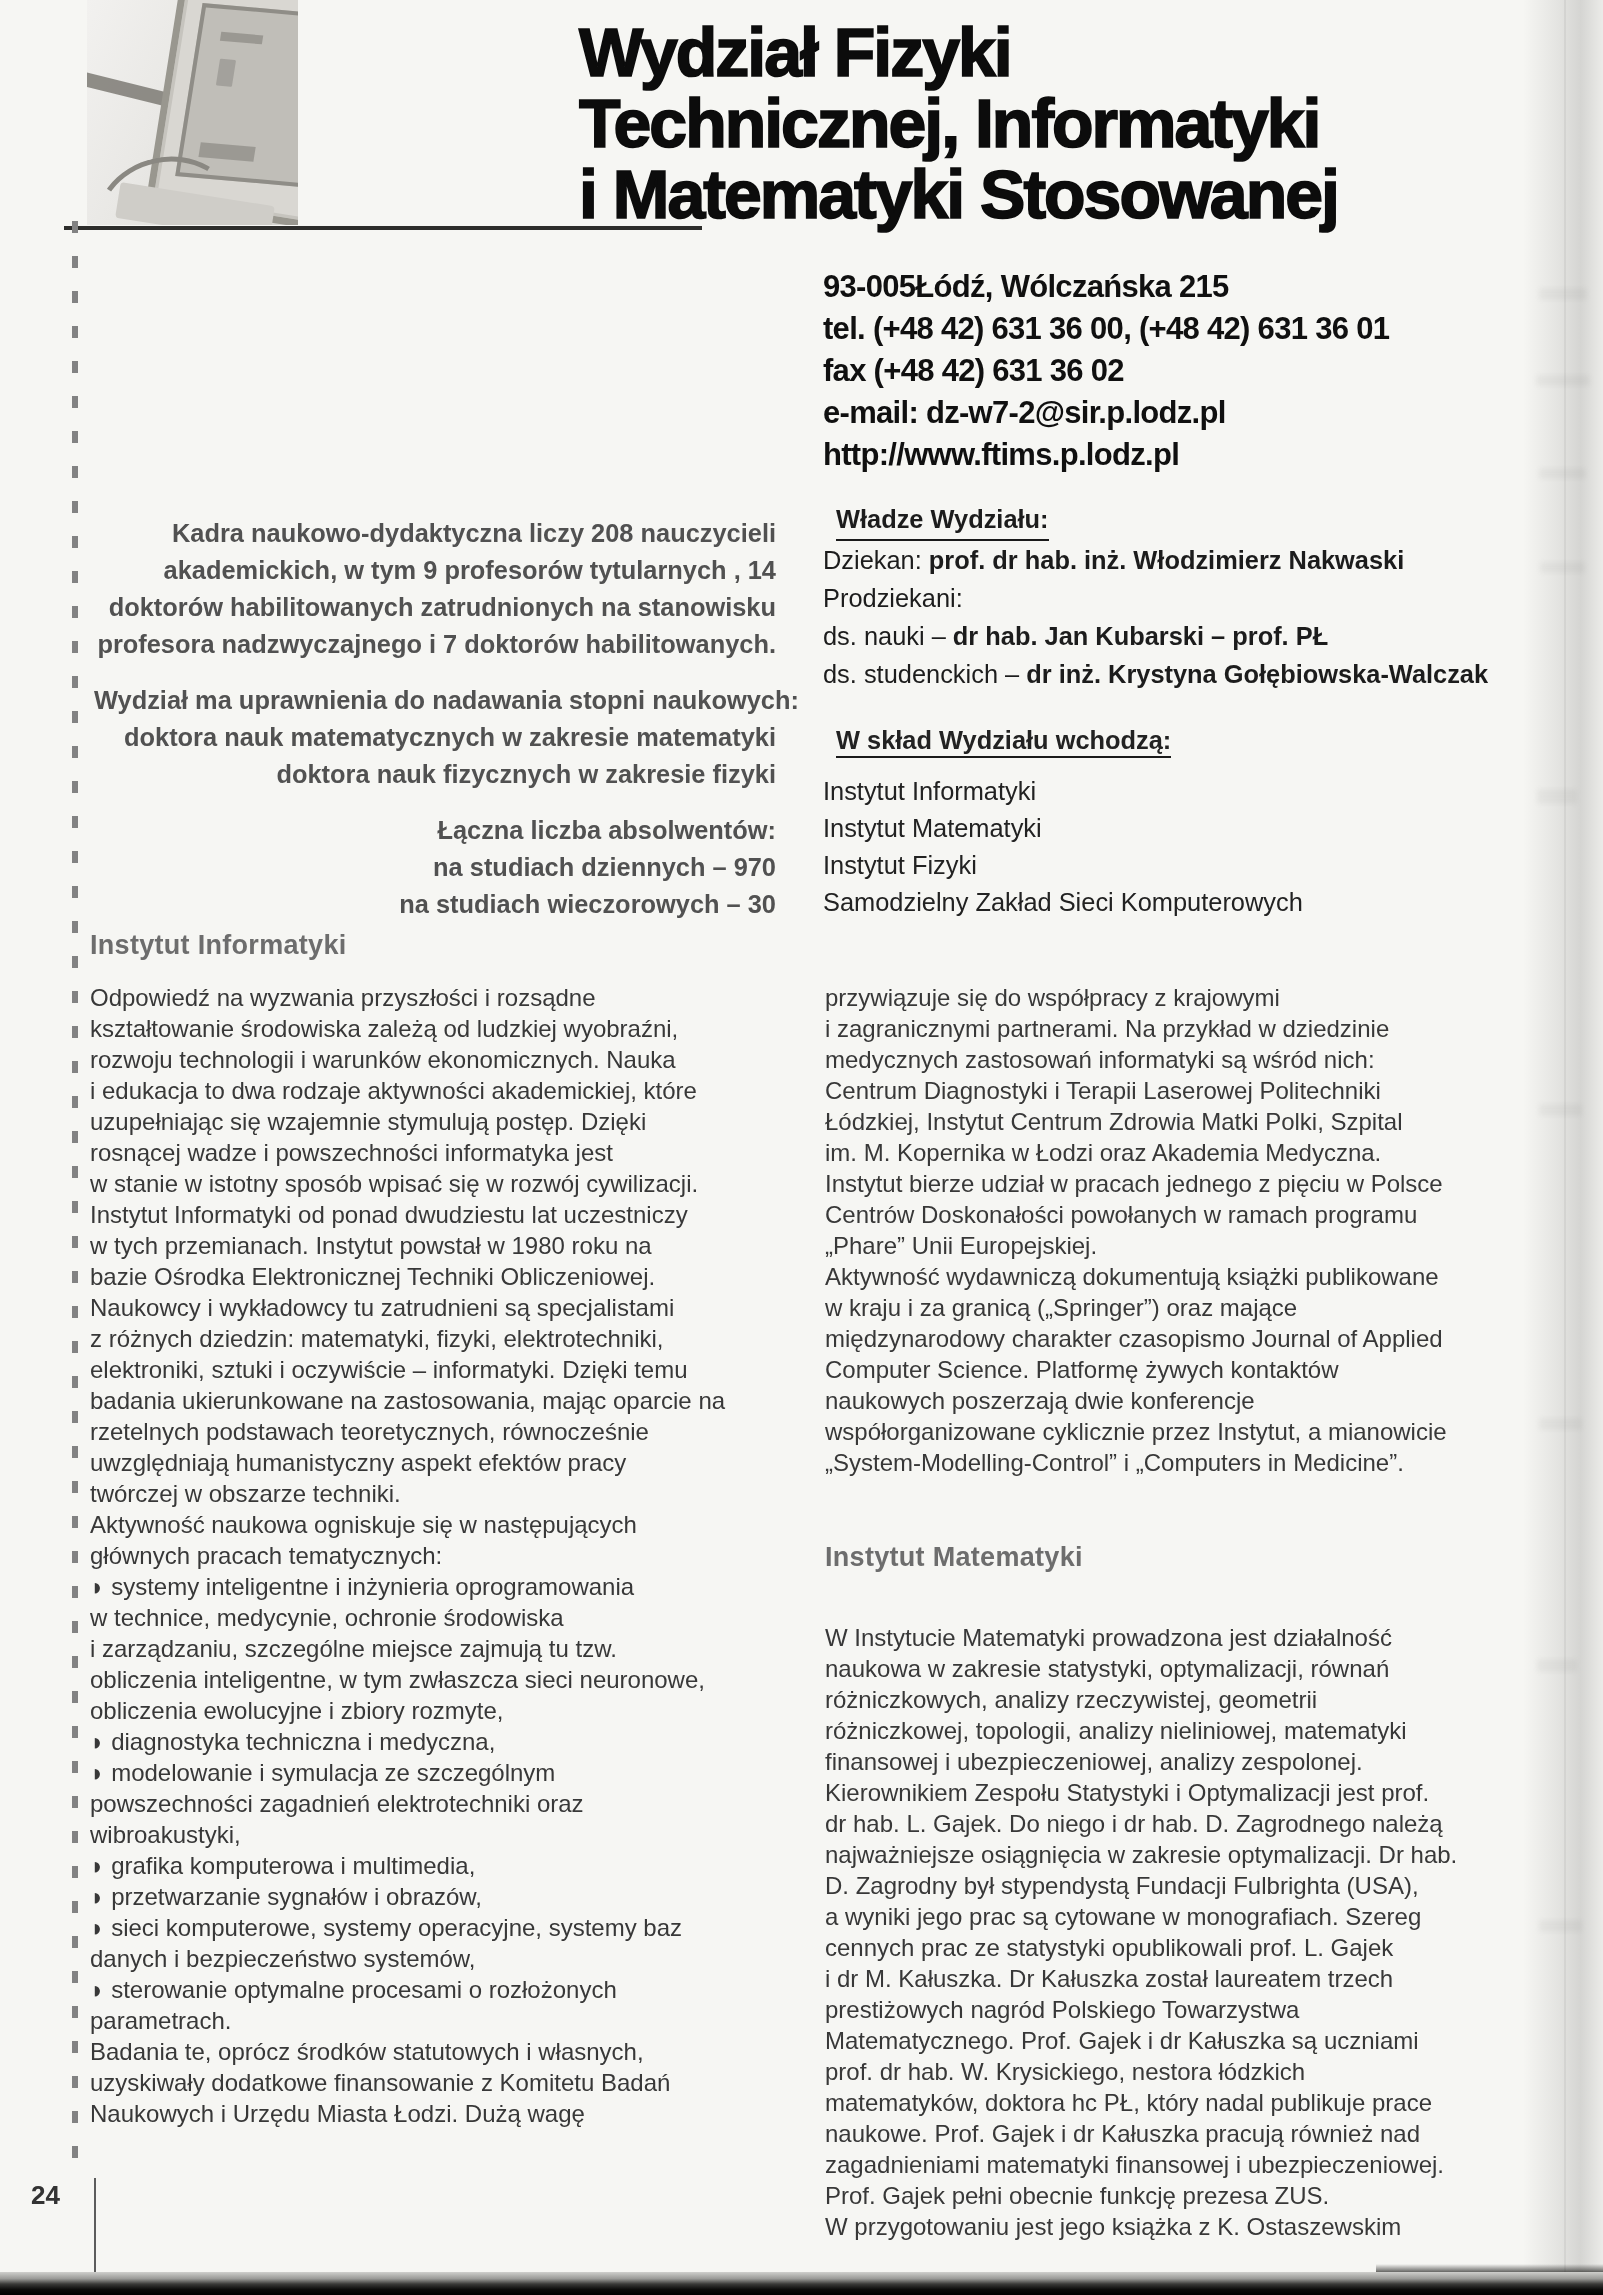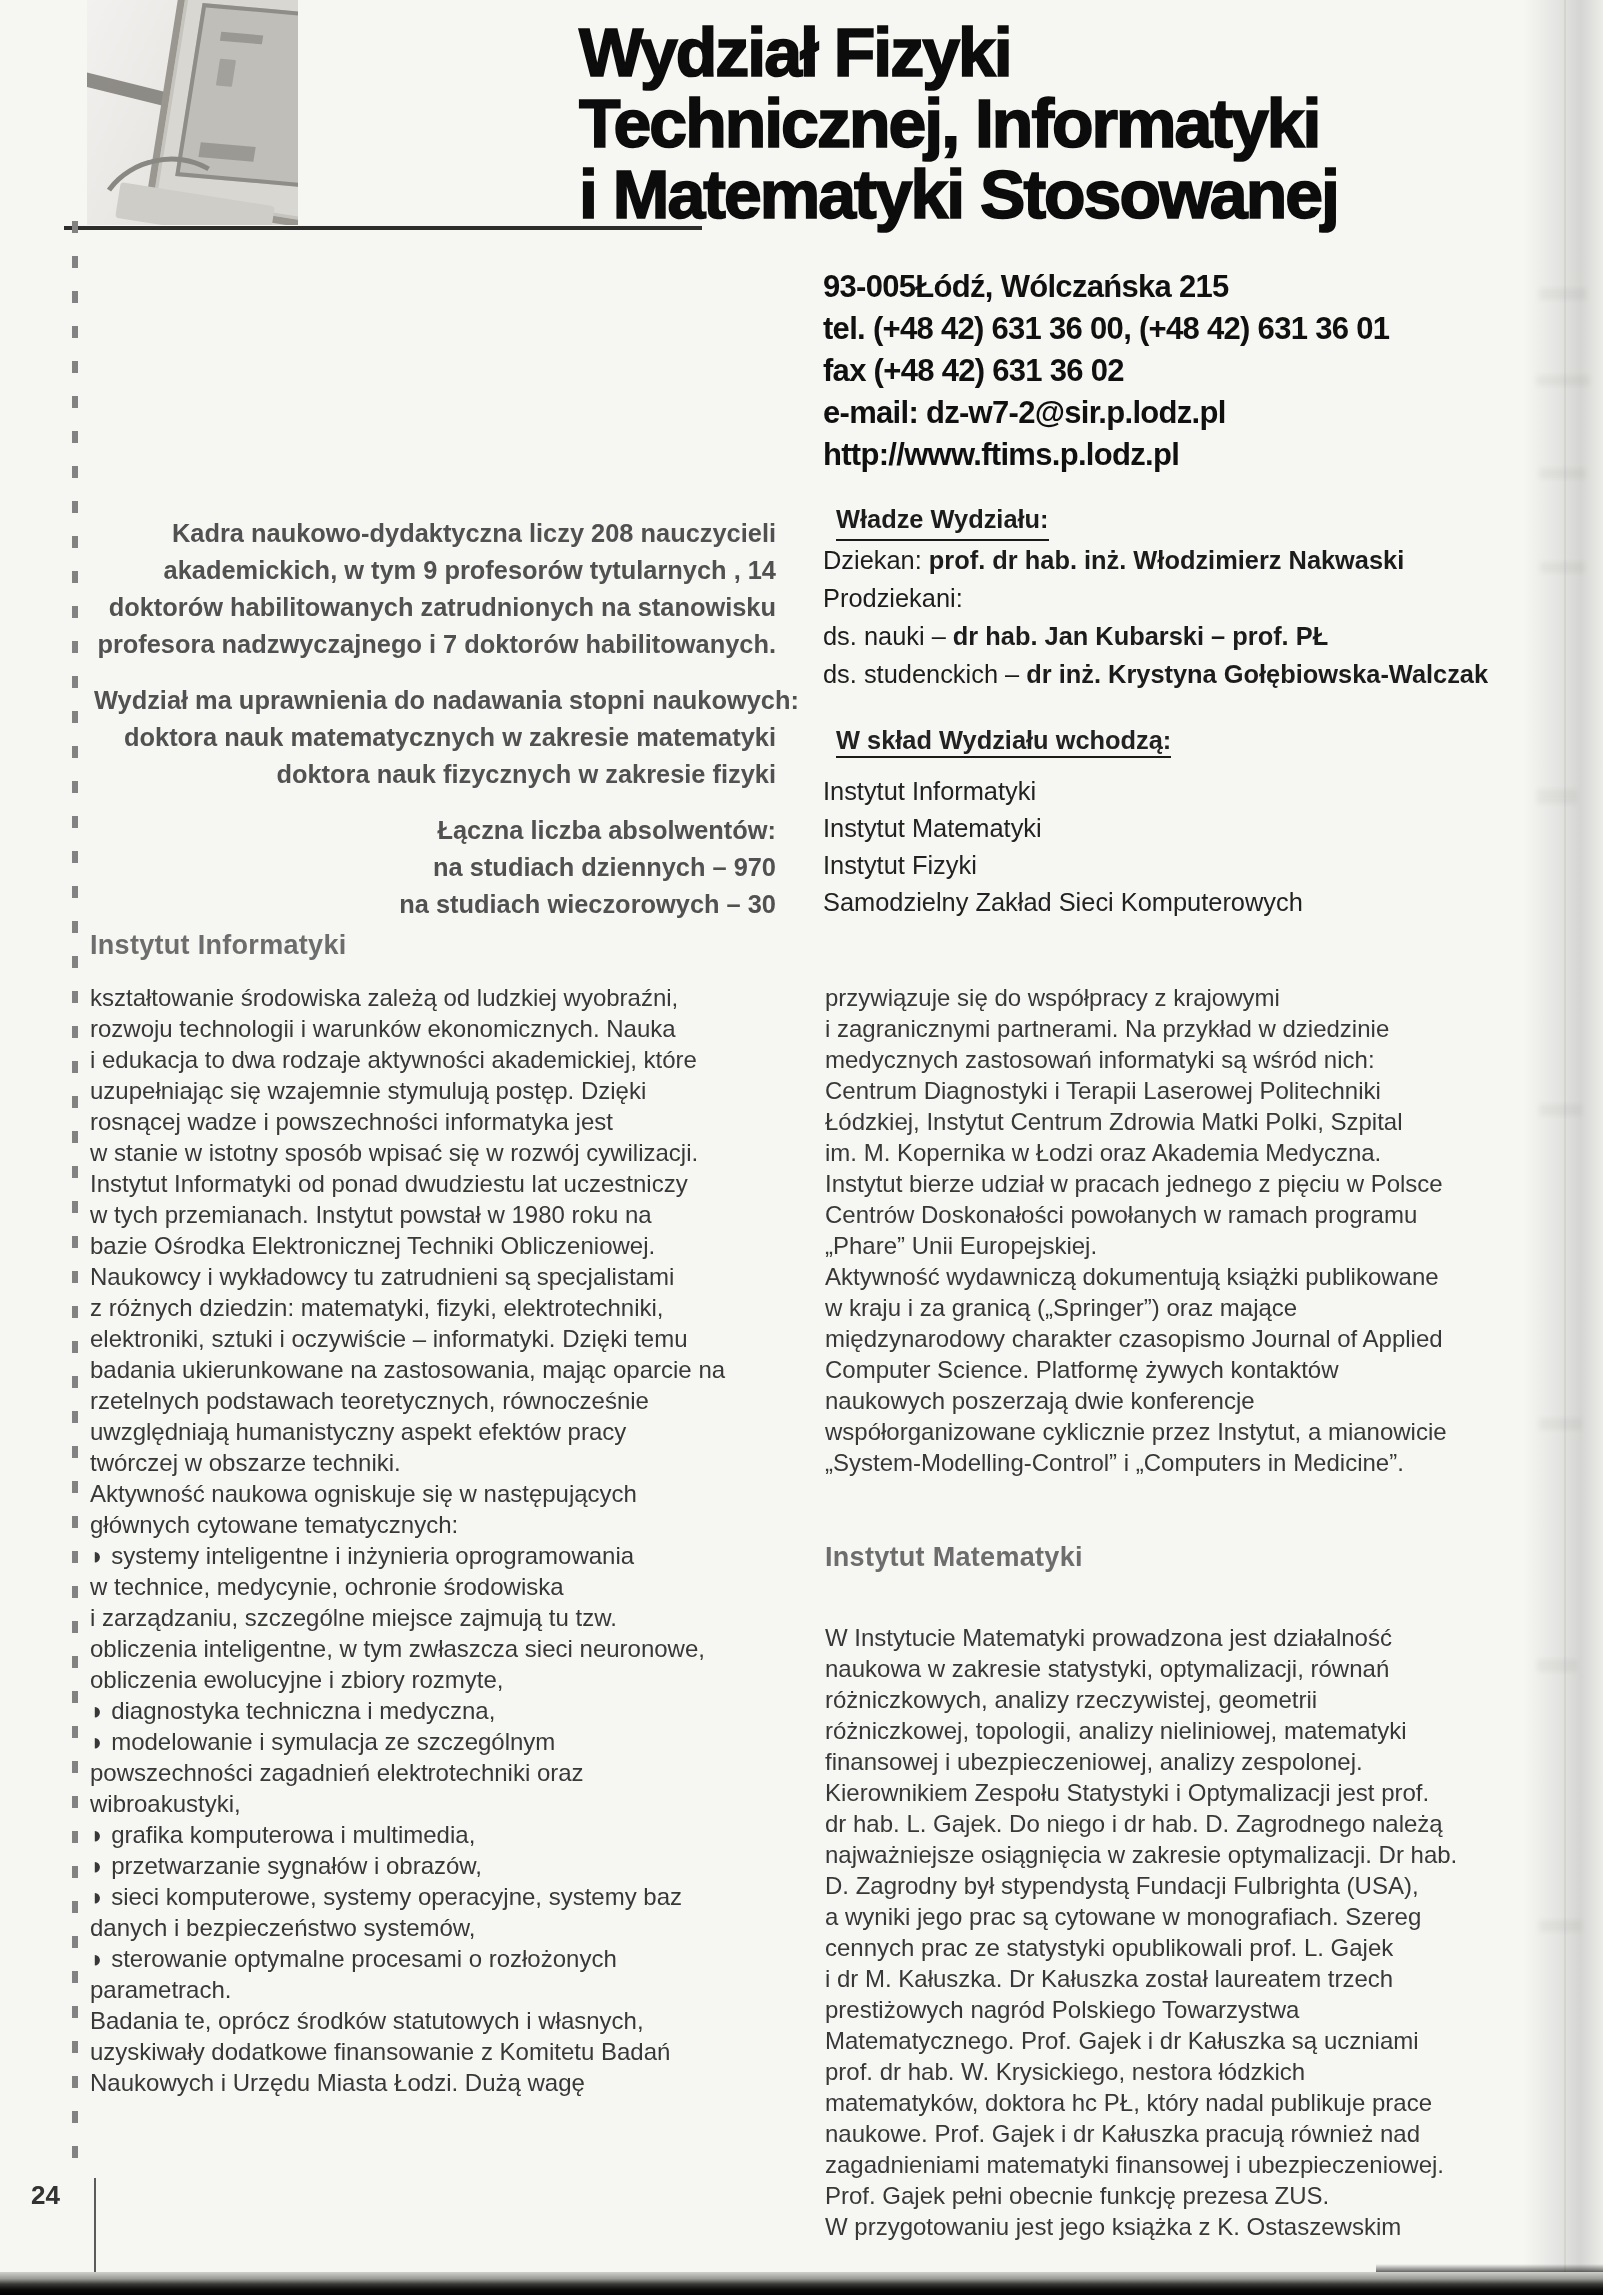--- a/index.html
+++ b/index.html
@@ -141,38 +141,39 @@
   <div class="lines">
       <div class="ln">Instytut Informatyki</div>
       <div class="ln">Instytut Matematyki</div>
       <div class="ln">Instytut Fizyki</div>
       <div class="ln">Samodzielny Zakład Sieci Komputerowych</div>
     </div>
 </div>
 
 <div class="abs inst-heading col-left-heading">Instytut Informatyki</div>
 <div class="abs body-lines col-left-body">
+    <div class="ln">Odpowiedź na wyzwania przyszłości i rozsądne</div>
     <div class="ln">kształtowanie środowiska zależą od ludzkiej wyobraźni,</div>
     <div class="ln">rozwoju technologii i warunków ekonomicznych. Nauka</div>
     <div class="ln">i edukacja to dwa rodzaje aktywności akademickiej, które</div>
     <div class="ln">uzupełniając się wzajemnie stymulują postęp. Dzięki</div>
     <div class="ln">rosnącej wadze i powszechności informatyka jest</div>
     <div class="ln">w stanie w istotny sposób wpisać się w rozwój cywilizacji.</div>
     <div class="ln">Instytut Informatyki od ponad dwudziestu lat uczestniczy</div>
     <div class="ln">w tych przemianach. Instytut powstał w 1980 roku na</div>
     <div class="ln">bazie Ośrodka Elektronicznej Techniki Obliczeniowej.</div>
     <div class="ln">Naukowcy i wykładowcy tu zatrudnieni są specjalistami</div>
     <div class="ln">z różnych dziedzin: matematyki, fizyki, elektrotechniki,</div>
     <div class="ln">elektroniki, sztuki i oczywiście – informatyki. Dzięki temu</div>
     <div class="ln">badania ukierunkowane na zastosowania, mając oparcie na</div>
     <div class="ln">rzetelnych podstawach teoretycznych, równocześnie</div>
     <div class="ln">uwzględniają humanistyczny aspekt efektów pracy</div>
     <div class="ln">twórczej w obszarze techniki.</div>
     <div class="ln">Aktywność naukowa ogniskuje się w następujących</div>
-    <div class="ln">głównych cytowane tematycznych:</div>
+    <div class="ln">głównych pracach tematycznych:</div>
     <div class="ln">◗ systemy inteligentne i inżynieria oprogramowania</div>
     <div class="ln">w technice, medycynie, ochronie środowiska</div>
     <div class="ln">i zarządzaniu, szczególne miejsce zajmują tu tzw.</div>
     <div class="ln">obliczenia inteligentne, w tym zwłaszcza sieci neuronowe,</div>
     <div class="ln">obliczenia ewolucyjne i zbiory rozmyte,</div>
     <div class="ln">◗ diagnostyka techniczna i medyczna,</div>
     <div class="ln">◗ modelowanie i symulacja ze szczególnym</div>
     <div class="ln">powszechności zagadnień elektrotechniki oraz</div>
     <div class="ln">wibroakustyki,</div>
     <div class="ln">◗ grafika komputerowa i multimedia,</div>

